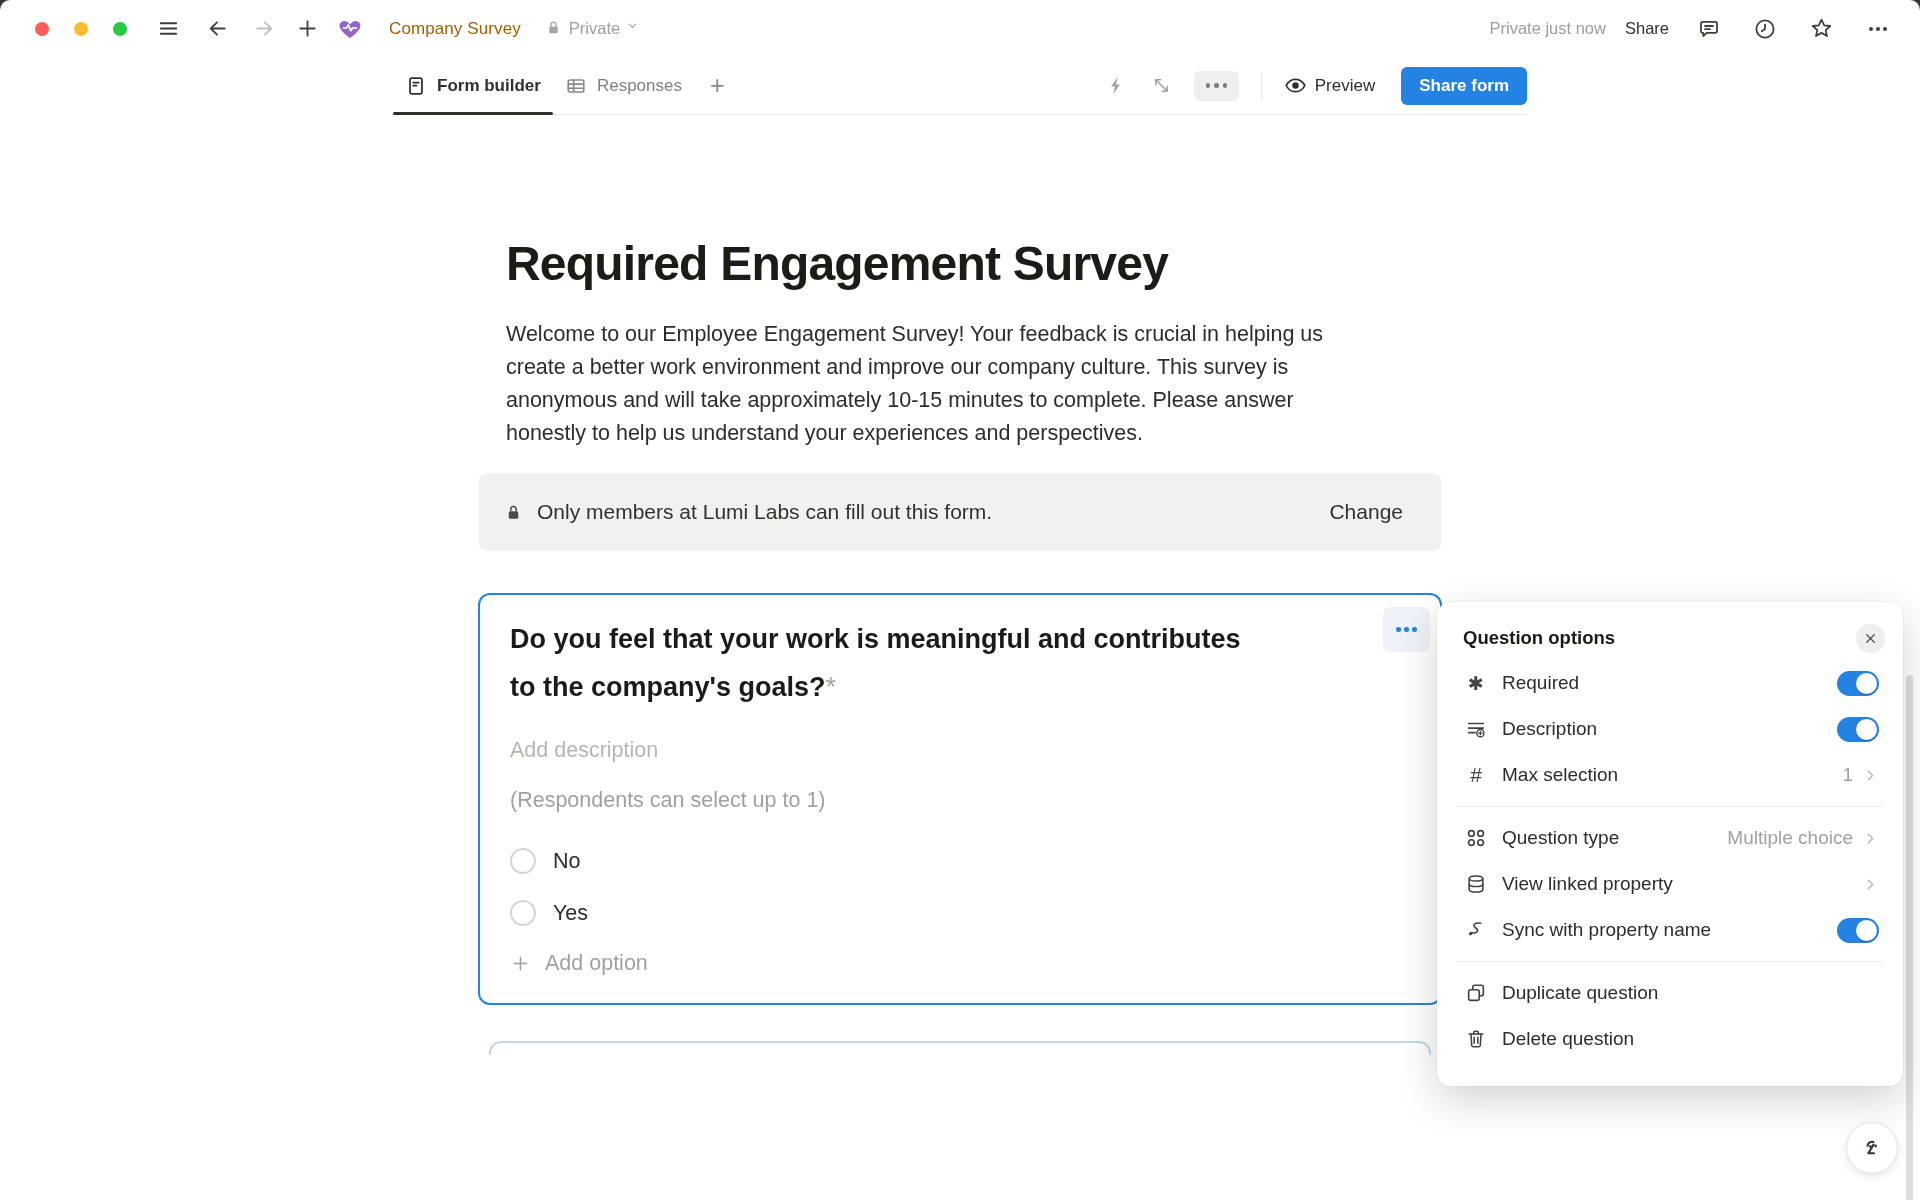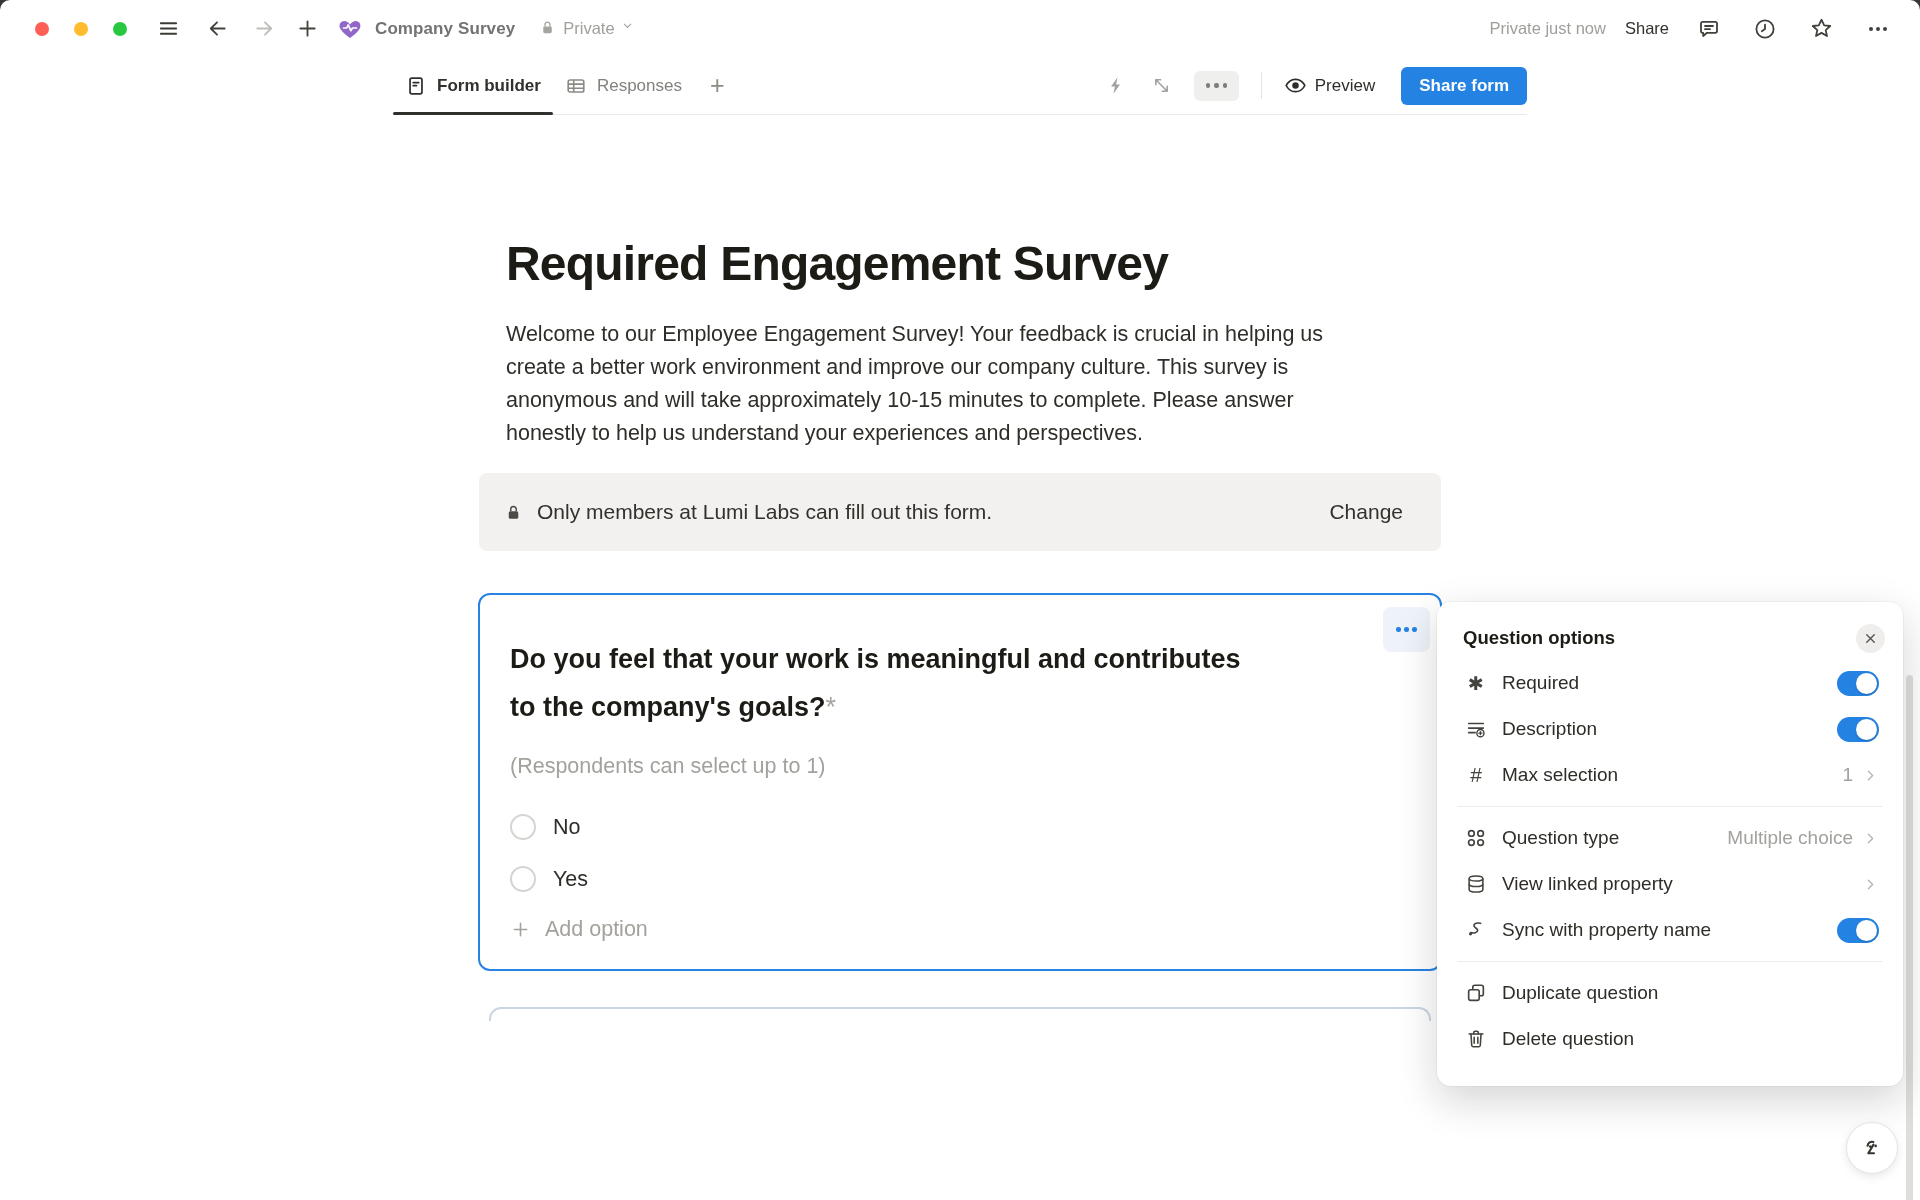--- a/index.html
+++ b/index.html
@@ -9,21 +9,21 @@
     background:#fff;border-radius:10px 10px 0 0;overflow:hidden;
     font-family:"Liberation Sans","DejaVu Sans",sans-serif;color:#32302c;
   }
   svg{display:block;}
   
   .chrome{height:57px;display:flex;align-items:center;padding-left:35px;}
   .light{width:14px;height:14px;border-radius:50%;}
   .light+.light{margin-left:25px;}
   .light.red{background:#ff5f57;} .light.yellow{background:#febc2e;} .light.green{background:#28c840;}
   .chrome-btn{display:flex;align-items:center;justify-content:center;width:26px;height:28px;border-radius:4px;}
-  .doc-title{margin-left:12px;font-size:17px;font-weight:700;color:#737373;letter-spacing:.1px;}
+  .doc-title{margin-left:26px;font-size:17px;font-weight:400;color:#a16207;letter-spacing:.1px;}
   .privacy{display:flex;align-items:flex-start;margin-left:24px;color:#a19f9b;}
   .privacy-label{font-size:16.5px;margin-left:7px;}
   .chrome-right{margin-left:auto;display:flex;align-items:center;padding-right:30px;}
   .edited{font-size:16.5px;color:#a09e9a;}
   .share-label{font-size:16.5px;color:#33312c;margin-left:19px;}
   .chrome-icons{display:flex;align-items:center;gap:32px;margin-left:28px;color:#41403b;}
   
   .tabstrip{height:58px;margin:0 393px 0 393px;border-bottom:1px solid #e9e9e7;display:flex;align-items:center;position:relative;}
   .tab{position:relative;height:100%;display:flex;align-items:center;gap:10px;padding:0 12px;cursor:pointer;}
   .tab .tab-label{font-size:17px;}
@@ -44,21 +44,21 @@
   .main{position:relative;height:1085px;overflow:hidden;}
   .content{width:908px;margin:0 auto;padding-top:121px;}
   h1.form-title{margin:0;font-size:48px;font-weight:700;color:#1d1b16;letter-spacing:-.8px;}
   p.form-desc{margin:27px 0 0;max-width:840px;font-size:21.5px;line-height:33px;color:#2f2d28;}
   .lockbar{margin:23px -27px 0;height:78px;background:#f2f1ef;border-radius:8px;
     display:flex;align-items:center;padding:0 38px 0 25px;}
   .lockbar-text{margin-left:14px;font-size:21px;color:#33312c;}
   .change-link{margin-left:auto;font-size:21px;color:#33312c;cursor:pointer;}
   
   .qcard{position:relative;margin:42px -28px 0;border:2.5px solid #2883e2;border-radius:12px;
-    padding:40px 30px 16px;background:#fff;}
+    padding:20px 30px 16px;background:#fff;}
   .card-more{position:absolute;top:12px;right:10px;width:47px;height:45px;border-radius:8px;
     background:#eef2f9;display:flex;align-items:center;justify-content:center;gap:3.5px;border:none;cursor:pointer;}
   .card-more i{width:4.5px;height:4.5px;border-radius:50%;background:#2383e2;}
   h2.q-title{margin:0;max-width:760px;font-size:27px;line-height:48px;font-weight:700;color:#1d1b16;}
   .req-star{color:#a8a5a0;font-weight:400;}
   .q-desc-ph{margin-top:24px;font-size:21.5px;color:#b9b6b1;line-height:30px;cursor:text;}
   .q-note{margin-top:20px;font-size:21.5px;color:#a3a19c;line-height:30px;}
   .opts{margin-top:20px;}
   .opt-row{display:flex;align-items:center;height:52px;cursor:pointer;}
   .radio{width:26px;height:26px;border-radius:50%;border:2px solid #d6d4d1;background:#fff;flex:none;}
@@ -224,20 +224,21 @@
         <span class="change-link">Change</span>
       </div>
 
       <section class="qcard">
         <button class="card-more">
             <i></i>
             <i></i>
             <i></i>
           </button>
         <h2 class="q-title"><span>Do you feel that your work is meaningful and contributes to the company's goals?</span><span class="req-star">*</span></h2>
+        <div class="q-desc-ph">Add description</div>
         <div class="q-note">(Respondents can select up to 1)</div>
 
         <div class="opts">
           <div class="opt-row">
             <span class="radio"></span>
             <span class="opt-label">No</span>
           </div>
           <div class="opt-row">
             <span class="radio"></span>
             <span class="opt-label">Yes</span>

